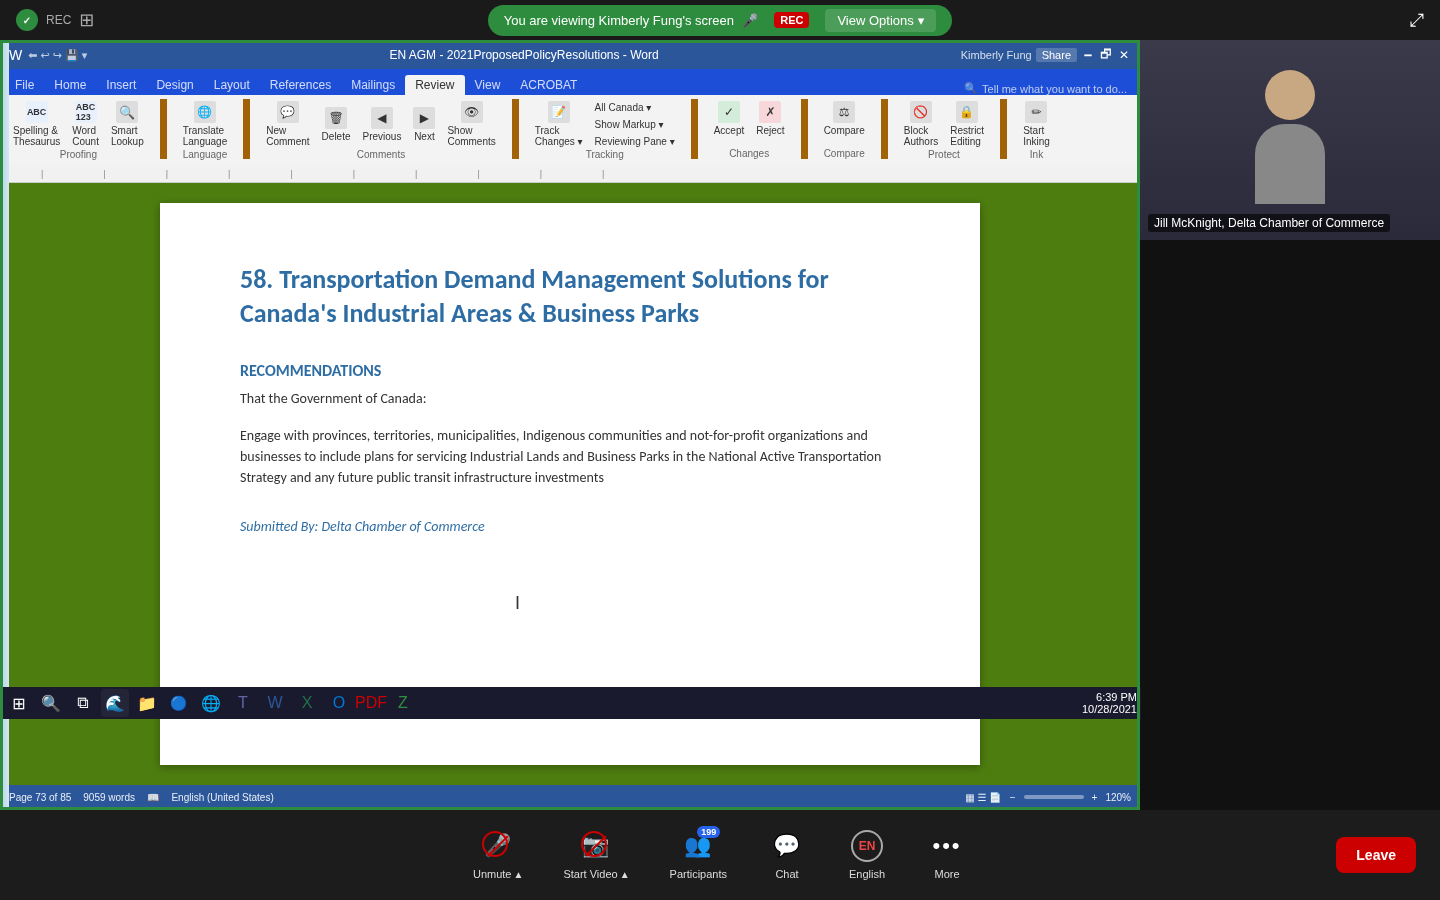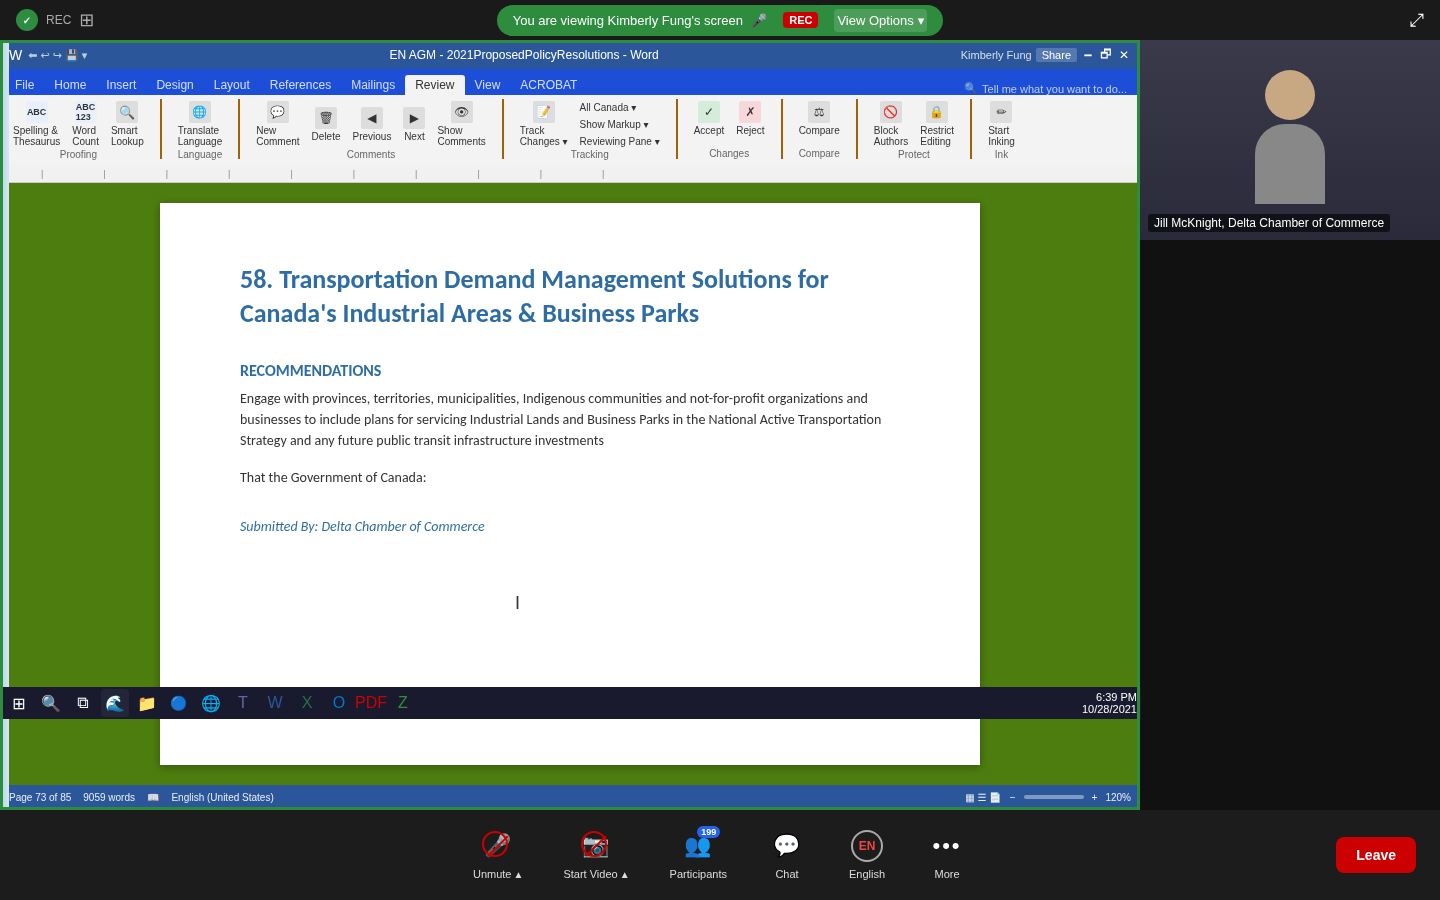--- a/index.html
+++ b/index.html
@@ -40,21 +40,21 @@
       font-size: 11px;
       font-weight: bold;
       padding: 2px 6px;
       border-radius: 4px;
       margin-left: 8px;
     }
     .view-options-btn {
       background: rgba(255,255,255,0.15);
       border: none;
       color: #fff;
-      padding: 4px 3px;
+      padding: 4px 12px;
       border-radius: 4px;
       font-size: 13px;
       cursor: pointer;
       margin-left: 8px;
       display: flex;
       align-items: center;
       gap: 4px;
     }
     .top-left-controls {
       position: absolute;
@@ -156,21 +156,21 @@
       align-items: flex-start;
       padding: 4px 8px;
       gap: 12px;
       height: 70px;
       background: #f3f3f3;
     }
     .ribbon-group {
       display: flex;
       flex-direction: column;
       align-items: center;
-      border-right: 2px solid #a16207;
+      border-right: 7px solid #a16207;
       padding-right: 12px;
       height: 60px;
       justify-content: space-between;
     }
     .ribbon-group-buttons {
       display: flex;
       gap: 4px;
       align-items: center;
     }
     .ribbon-btn {
@@ -648,23 +648,23 @@
       </div>
 
       <div class="word-doc-area">
 
         <div style="position:absolute;left:0;top:0;width:8px;height:100%;background:linear-gradient(90deg,#b8d4e8,#d0e8f0);"></div>
 
         <div class="word-page">
           <h1 class="doc-title">58. Transportation Demand Management Solutions for Canada's Industrial Areas &amp; Business Parks</h1>
 
           <h2 class="doc-section-heading">RECOMMENDATIONS</h2>
+          <p class="doc-body-text">That the Government of Canada:</p>
+
           <p class="doc-body-text">Engage with provinces, territories, municipalities, Indigenous communities and not-for-profit organizations and businesses to include plans for servicing Industrial Lands and Business Parks in the National Active Transportation Strategy and any future public transit infrastructure investments</p>
-
-          <p class="doc-body-text">That the Government of Canada:</p>
 
           <p class="doc-submitted">Submitted By: Delta Chamber of Commerce</p>
 
           <div style="position:absolute;top:390px;left:355px;">
             <span style="font-size:18px;color:#333;">I</span>
           </div>
         </div>
       </div>
 
       <div class="word-status-bar">

